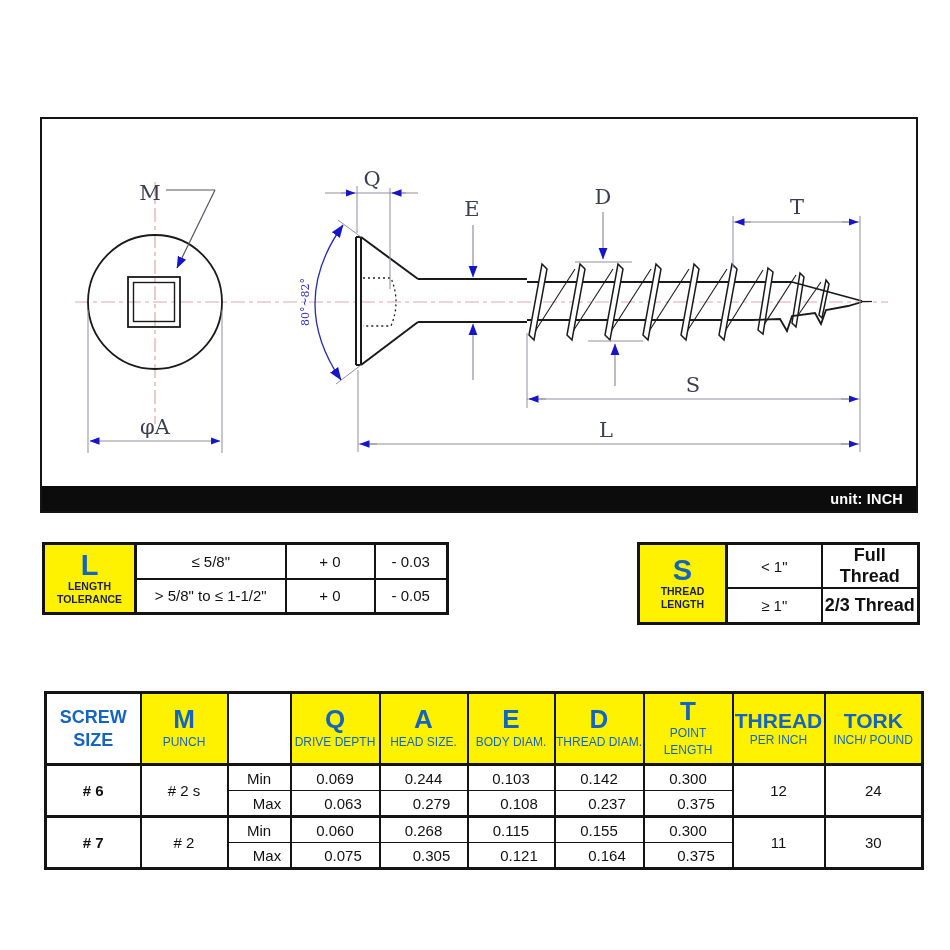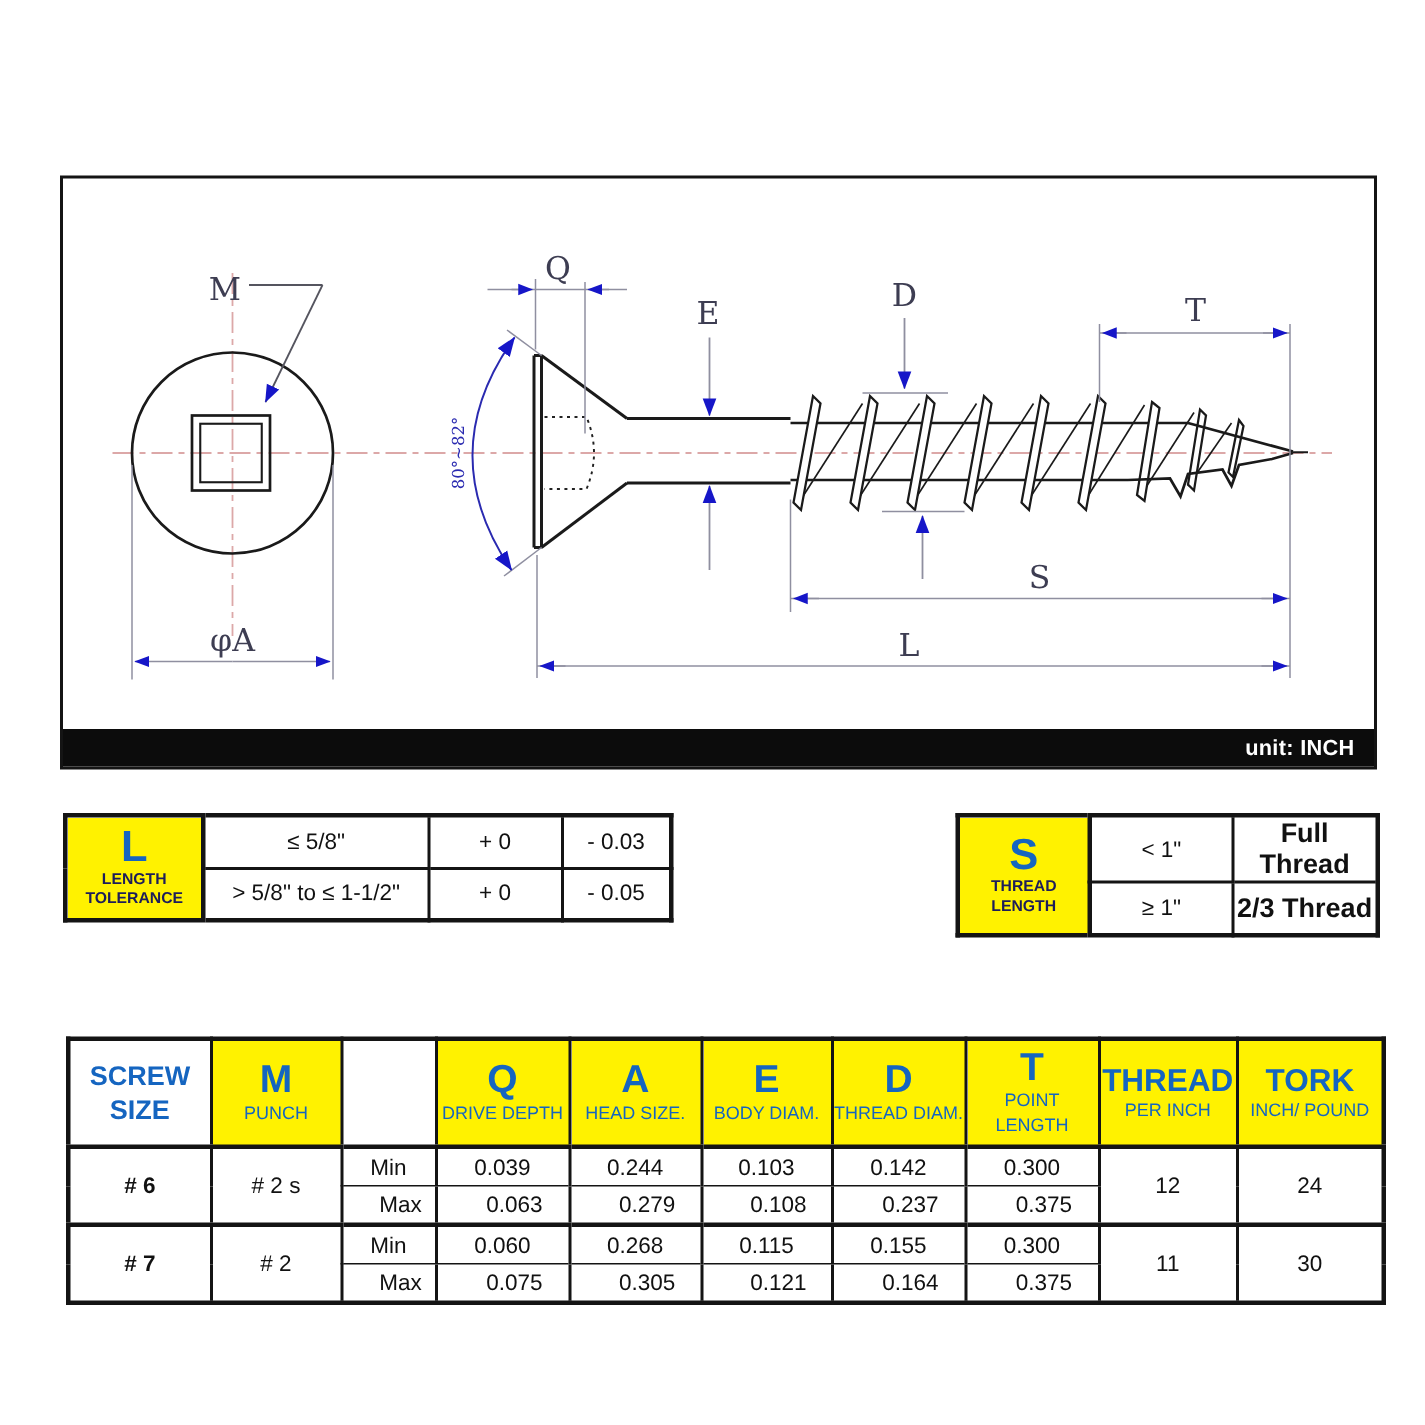--- a/index.html
+++ b/index.html
@@ -297,21 +297,21 @@
     <th class="yellow">
       <div class="hword">TORK</div>
       <div class="hsub">INCH/ POUND</div>
     </th>
   </tr>
 
   <tr class="r-min" style="height:26px">
     <td class="c-size" rowspan="2"># 6</td>
     <td class="c-punch" rowspan="2"># 2 s</td>
     <td class="c-mm thin">Min</td>
-    <td class="thin">0.039</td>
+    <td class="thin">0.069</td>
     <td class="thin">0.244</td>
     <td class="thin">0.103</td>
     <td class="thin">0.142</td>
     <td class="thin">0.300</td>
     <td rowspan="2">12</td>
     <td rowspan="2">24</td>
   </tr>
   <tr class="r-max" style="height:26px">
     <td class="c-mm thin">Max</td>
     <td class="thin">0.063</td>

